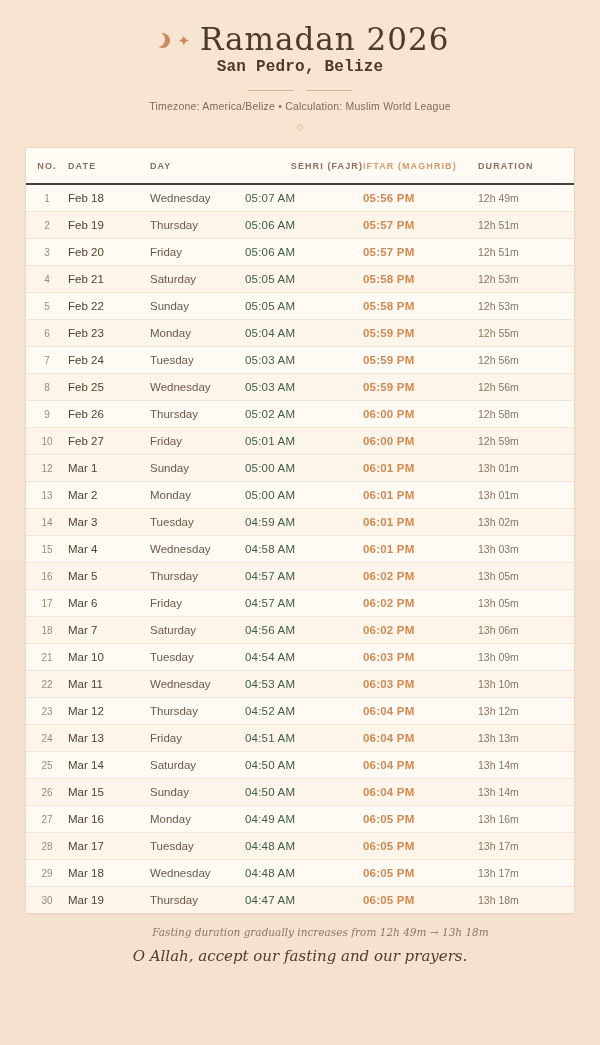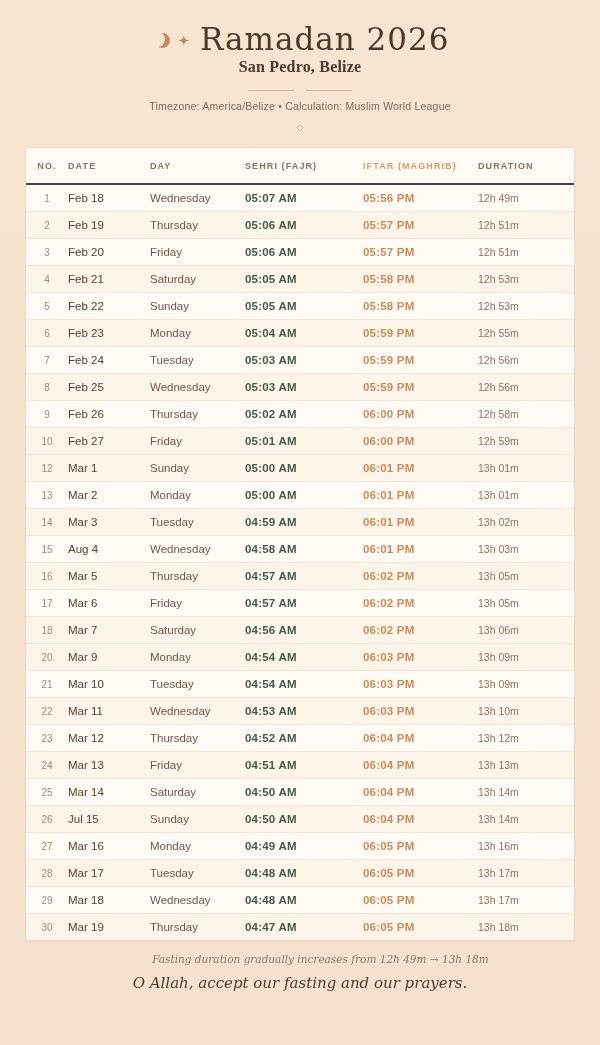--- a/index.html
+++ b/index.html
@@ -57,21 +57,21 @@
   .main-title {
     font-family: "DejaVu Serif", serif;
     font-size: 31px;
     letter-spacing: 1px;
     color: #4a3a2c;
     font-weight: normal;
     margin: 0;
     line-height: 1.1;
   }
   .subtitle {
-    font-family: Liberation Serif, serif;
+    font-family: Liberation Mono, monospace;
     font-size: 16px;
     font-weight: bold;
     color: #4a3a2c;
     margin-top: 2px;
     letter-spacing: 0.2px;
   }
   .rule-row {
     display: flex;
     align-items: center;
     justify-content: center;
@@ -124,42 +124,42 @@
     color: #8a7260;
     text-transform: uppercase;
     padding: 13px 0 12px 0;
     border-bottom: 2px solid #404040;
     text-align: left;
     background: #fffaf4;
   }
   thead th.c-no    { width: 42px;  text-align: center; padding-left: 0; }
   thead th.c-date  { width: 82px; }
   thead th.c-day   { width: 95px; }
-  thead th.c-sehri { width: 118px; }
+  thead th.c-sehri { width: 118px; text-align: right; }
   thead th.c-iftar { width: 115px; color: #d79a6a; }
   thead th.c-dur   { width: 96px; }
 
   tbody td {
     font-size: 11.5px;
     padding: 7px 0;
     border-bottom: 1px solid #f2e5d7;
     color: #5e4c3c;
     vertical-align: middle;
   }
   tbody tr:last-child td { border-bottom: none; }
   tbody tr.alt td { background: #fdf4ea; }
   td.c-no {
     text-align: center;
     font-size: 10px;
     color: #a08a76;
   }
   td.c-date { font-size: 11.5px; color: #52412f; }
   td.c-day  { font-size: 11.5px; color: #6b594a; }
   td.c-sehri {
-    font-weight: bold;
+    font-weight: normal;
     font-size: 11.5px;
     color: #3f5d4a;
     letter-spacing: 0.2px;
   }
   td.c-iftar {
     font-weight: bold;
     font-size: 11.5px;
     color: #d08a55;
     letter-spacing: 0.2px;
   }
@@ -320,21 +320,21 @@
           <tr class="alt">
             <td class="c-no">14</td>
             <td class="c-date">Mar 3</td>
             <td class="c-day">Tuesday</td>
             <td class="c-sehri">04:59 AM</td>
             <td class="c-iftar">06:01 PM</td>
             <td class="c-dur">13h 02m</td>
           </tr>
           <tr>
             <td class="c-no">15</td>
-            <td class="c-date">Aug 4</td>
+            <td class="c-date">Mar 4</td>
             <td class="c-day">Wednesday</td>
             <td class="c-sehri">04:58 AM</td>
             <td class="c-iftar">06:01 PM</td>
             <td class="c-dur">13h 03m</td>
           </tr>
           <tr class="alt">
             <td class="c-no">16</td>
             <td class="c-date">Mar 5</td>
             <td class="c-day">Thursday</td>
             <td class="c-sehri">04:57 AM</td>
@@ -350,28 +350,20 @@
             <td class="c-dur">13h 05m</td>
           </tr>
           <tr class="alt">
             <td class="c-no">18</td>
             <td class="c-date">Mar 7</td>
             <td class="c-day">Saturday</td>
             <td class="c-sehri">04:56 AM</td>
             <td class="c-iftar">06:02 PM</td>
             <td class="c-dur">13h 06m</td>
           </tr>
-          <tr class="alt">
-            <td class="c-no">20</td>
-            <td class="c-date">Mar 9</td>
-            <td class="c-day">Monday</td>
-            <td class="c-sehri">04:54 AM</td>
-            <td class="c-iftar">06:03 PM</td>
-            <td class="c-dur">13h 09m</td>
-          </tr>
           <tr>
             <td class="c-no">21</td>
             <td class="c-date">Mar 10</td>
             <td class="c-day">Tuesday</td>
             <td class="c-sehri">04:54 AM</td>
             <td class="c-iftar">06:03 PM</td>
             <td class="c-dur">13h 09m</td>
           </tr>
           <tr class="alt">
             <td class="c-no">22</td>
@@ -400,21 +392,21 @@
           <tr>
             <td class="c-no">25</td>
             <td class="c-date">Mar 14</td>
             <td class="c-day">Saturday</td>
             <td class="c-sehri">04:50 AM</td>
             <td class="c-iftar">06:04 PM</td>
             <td class="c-dur">13h 14m</td>
           </tr>
           <tr class="alt">
             <td class="c-no">26</td>
-            <td class="c-date">Jul 15</td>
+            <td class="c-date">Mar 15</td>
             <td class="c-day">Sunday</td>
             <td class="c-sehri">04:50 AM</td>
             <td class="c-iftar">06:04 PM</td>
             <td class="c-dur">13h 14m</td>
           </tr>
           <tr>
             <td class="c-no">27</td>
             <td class="c-date">Mar 16</td>
             <td class="c-day">Monday</td>
             <td class="c-sehri">04:49 AM</td>

